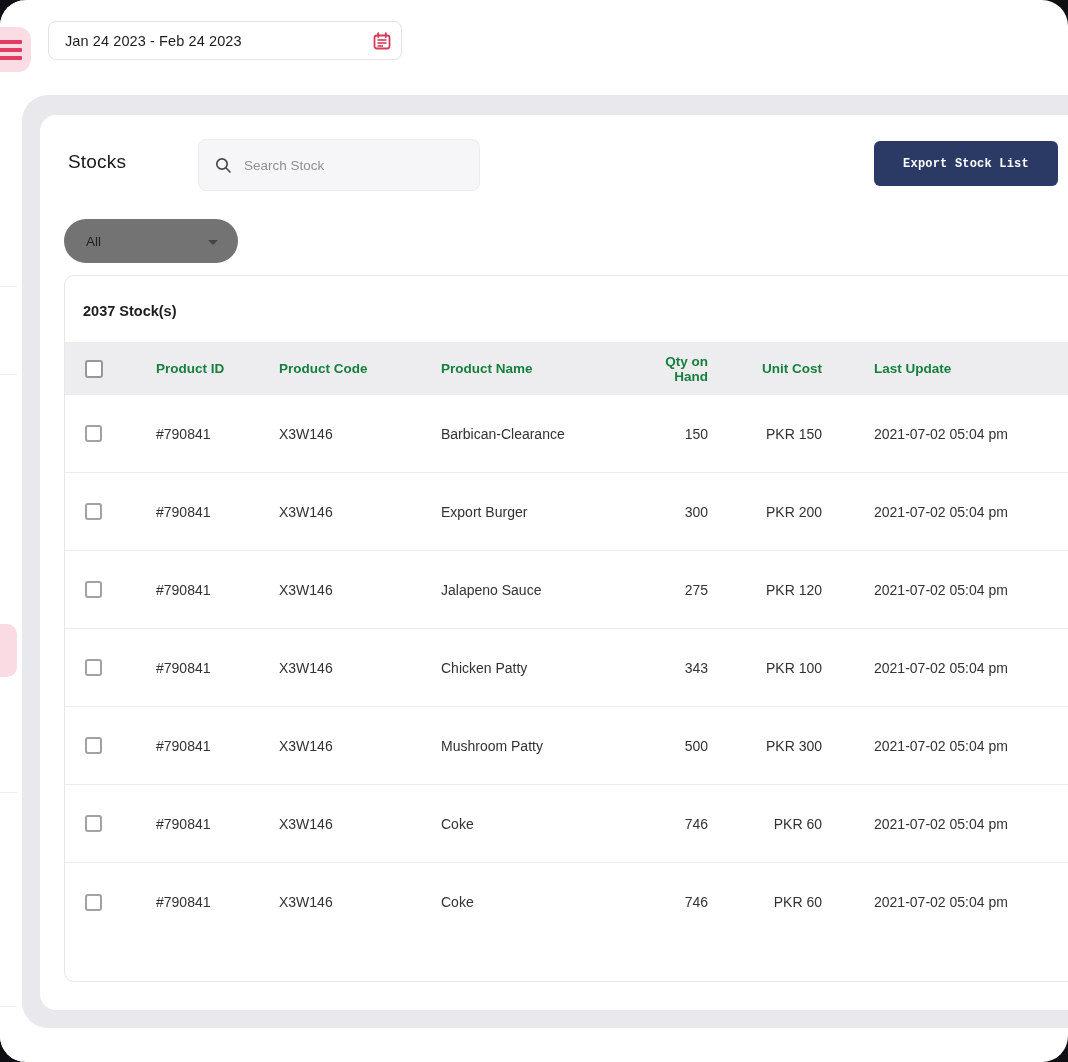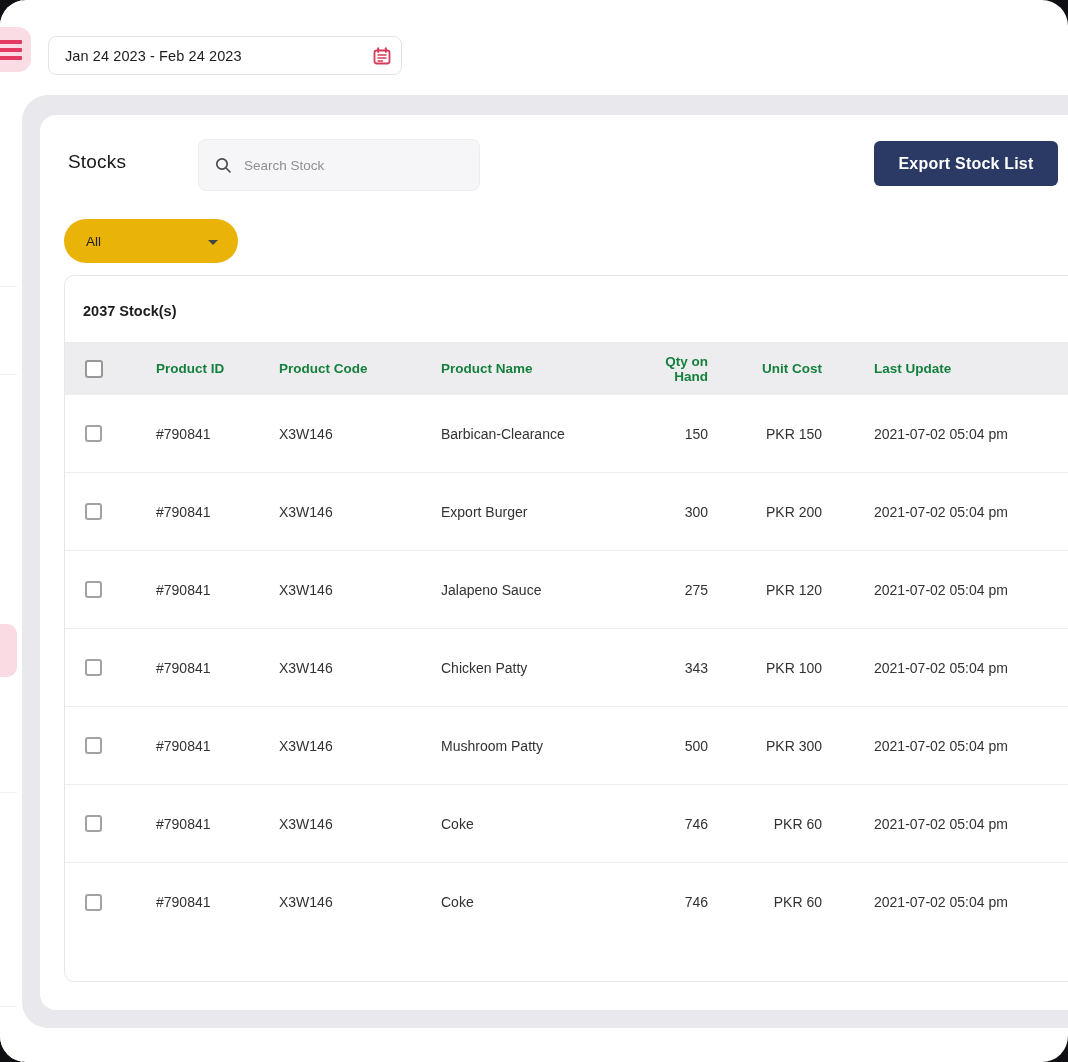--- a/index.html
+++ b/index.html
@@ -23,21 +23,21 @@
 
   
   .menu-btn {
     position: absolute; left: -14px; top: 27px; width: 45px; height: 45px;
     background: #fadce4; border-radius: 13px; z-index: 4; cursor: pointer;
     display: flex; flex-direction: column; justify-content: center; gap: 4px; padding-left: 9px;
   }
   .menu-btn .bar { width: 27px; height: 4px; background: #e23a60; border-radius: 1px; }
 
   .date-input {
-    position: absolute; left: 48px; top: 36px; width: 354px; height: 39px;
+    position: absolute; left: 48px; top: 21px; width: 354px; height: 39px;
     background: #ffffff; border: 1px solid #e3e3e6; border-radius: 8px;
     display: flex; align-items: center; padding: 0 9px 0 16px; cursor: pointer; z-index: 2;
   }
   .date-input .date-text { flex: 1; font-size: 14.5px; font-weight: 500; color: #1c1c1c; letter-spacing: .1px; }
   .date-input svg { display: block; }
 
   
   .content-bg {
     position: absolute; left: 22px; top: 95px; width: 1046px; height: 933px;
     background: #e9e9ed; border-radius: 26px 0 0 26px;
@@ -58,26 +58,26 @@
   .search-box svg { flex: 0 0 auto; }
   .search-box input {
     flex: 1; border: none; outline: none; background: transparent;
     font-family: inherit; font-size: 13.5px; color: #333; padding: 0 10px 0 12px;
   }
   .search-box input::placeholder { color: #8f8f93; }
 
   .export-btn {
     position: absolute; left: 834px; top: 26px; width: 184px; height: 45px;
     background: #2b3a64; color: #ffffff; border: none; border-radius: 6px;
-    font-family: Liberation Sans, sans-serif; font-size: 16px; font-weight: 600; letter-spacing: .2px; cursor: pointer;
+    font-family: Liberation Mono, monospace; font-size: 12px; font-weight: 600; letter-spacing: .2px; cursor: pointer;
   }
 
   .filter-pill {
     position: absolute; left: 24px; top: 104px; width: 174px; height: 44px;
-    background: #eab308; border-radius: 22px; display: flex; align-items: center;
+    background: #737373; border-radius: 22px; display: flex; align-items: center;
     padding: 0 20px 0 22px; cursor: pointer;
   }
   .filter-pill .filter-value { flex: 1; font-size: 13.5px; color: #222; }
   .caret-down {
     width: 0; height: 0; border-left: 5px solid transparent; border-right: 5px solid transparent;
     border-top: 5px solid #444; margin-top: 2px;
   }
 
   
   .table-wrap {

